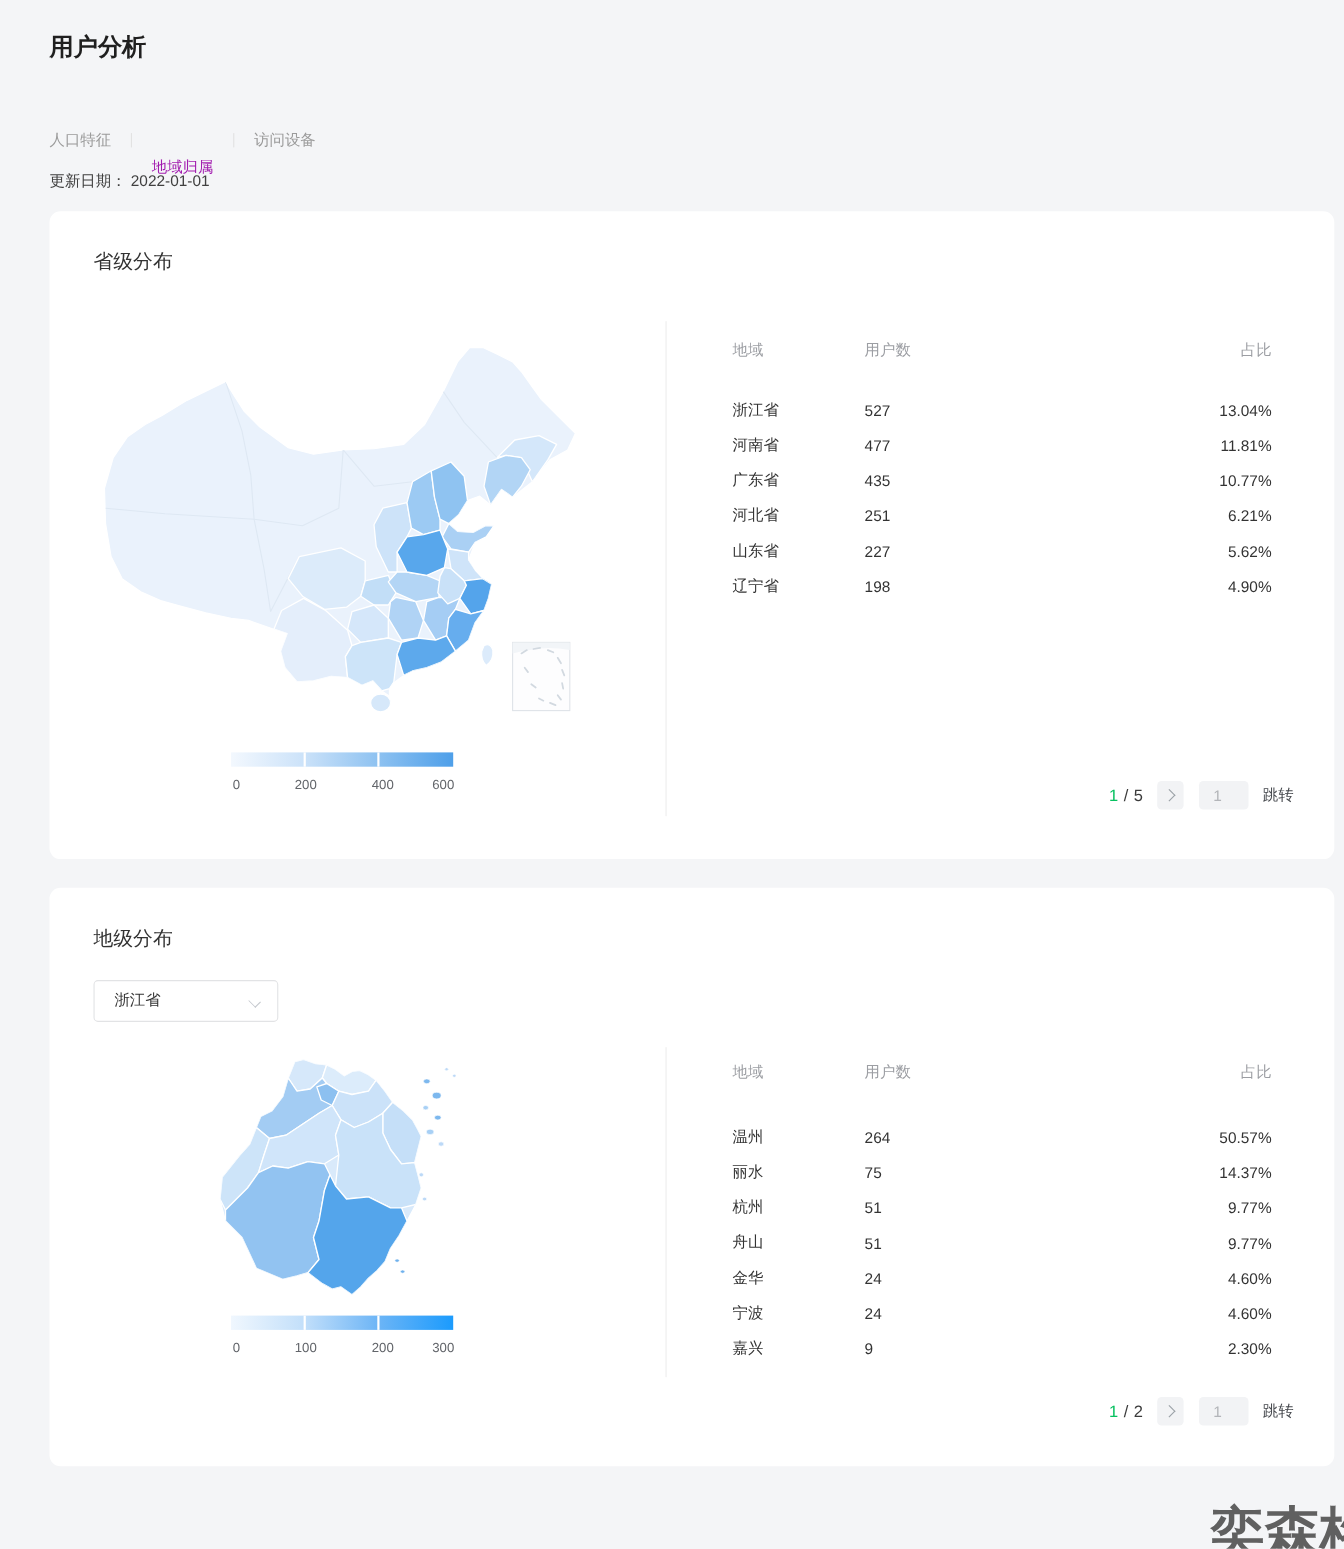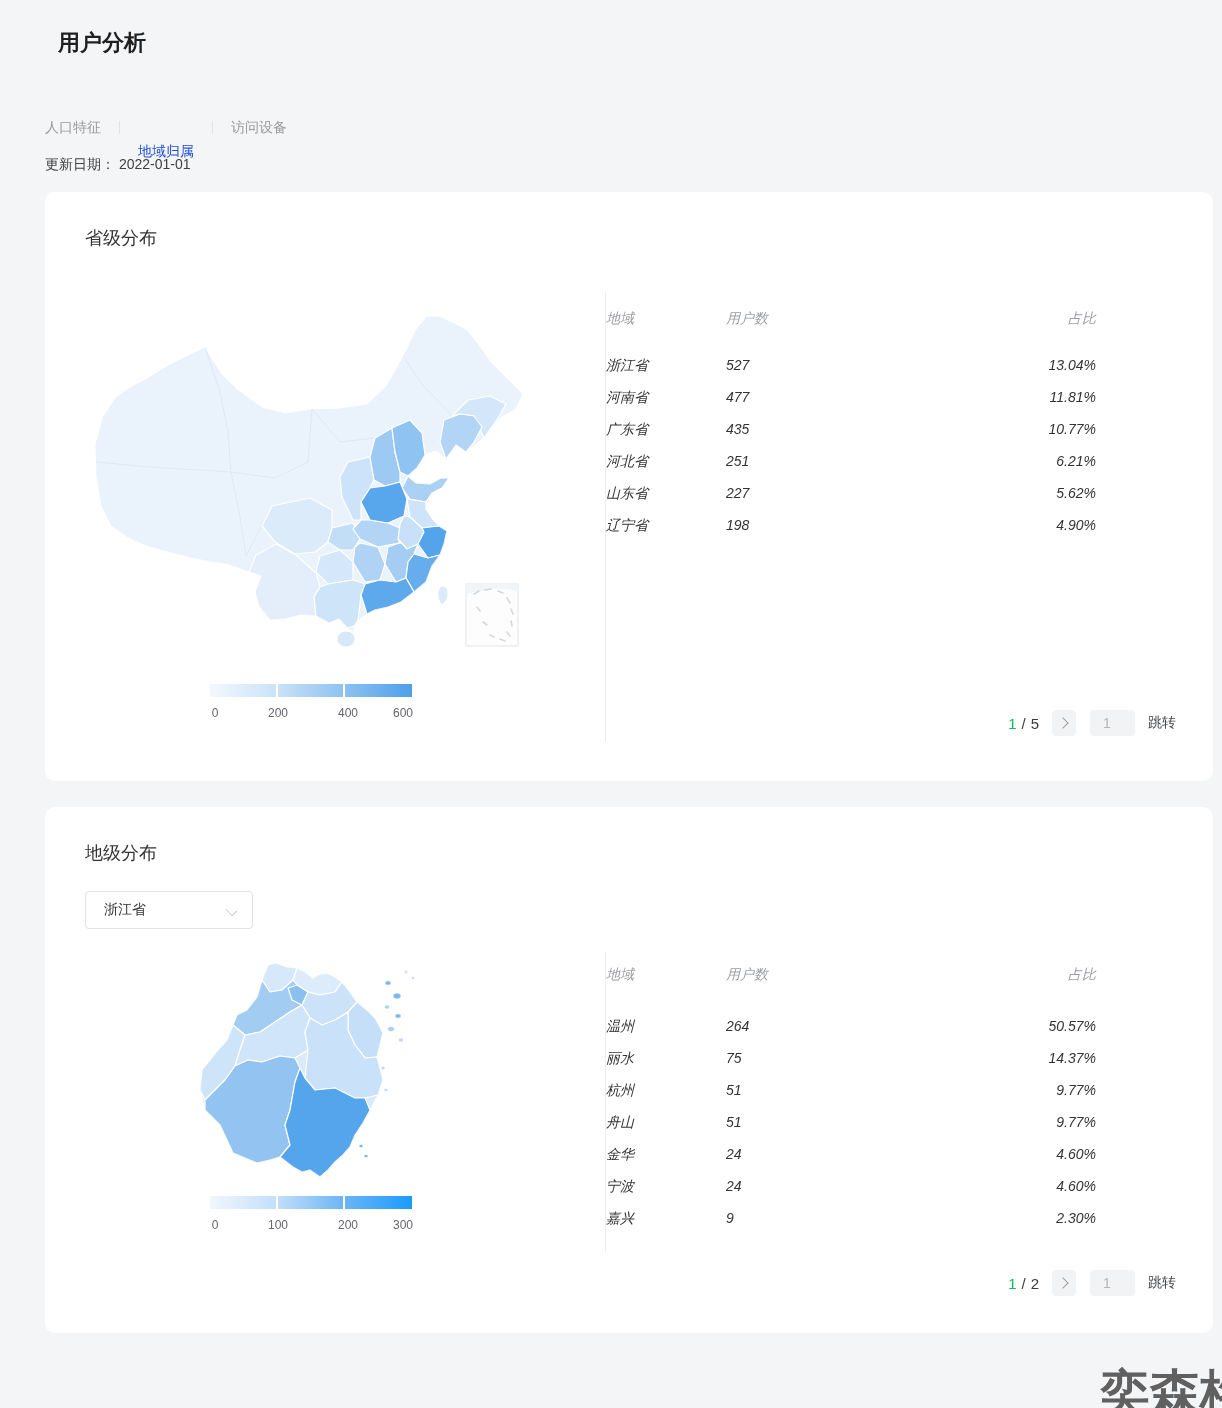--- a/index.html
+++ b/index.html
@@ -1,27 +1,27 @@
 <!DOCTYPE html>
 <html><head>
 <meta charset="utf-8">
 <style>
   html,body{margin:0;padding:0;width:1222px;height:1408px;overflow:hidden;
     background:#f4f5f7;font-family:"Liberation Sans","DejaVu Sans",sans-serif;}
   .page{position:relative;width:1222px;height:1408px;overflow:hidden;}
 
   
-  .page-title{position:absolute;left:58px;top:28px;font-size:22px;font-weight:700;color:#1f1f1f;}
+  .page-title{position:absolute;left:45px;top:28px;font-size:22px;font-weight:700;color:#1f1f1f;}
   .tabs-row{position:absolute;left:45px;right:9px;top:84px;display:flex;border-bottom:1px solid #e7e8ea;}
   .tab{position:relative;margin-right:32px;padding-bottom:13px;font-size:15px;color:#353535;cursor:pointer;}
   .tab.active{color:#07c160;}
   .tab.active::after{content:'';position:absolute;left:0;right:0;bottom:-1px;height:3px;background:#07c160;}
   .subtabs-row{position:absolute;left:45px;top:119px;display:flex;align-items:center;height:17px;}
   .subtab{font-size:14px;color:#9b9b9b;cursor:pointer;}
-  .subtab.active{color:#1d4ed8;margin-top:48px;}
+  .subtab.active{color:#a21caf;margin-top:48px;}
   .subtab-sep{width:1px;height:13px;background:#e2e2e2;margin:0 18px;}
   .update-row{position:absolute;left:45px;top:156px;font-size:14px;color:#404040;}
 
   
   .card{position:absolute;left:45px;width:1168px;background:#fff;border-radius:10px;}
   .card-province{top:192px;height:589px;}
   .card-city{top:807px;height:526px;}
   .card-title{position:absolute;left:40px;top:34px;font-size:18px;color:#333;}
 
   
@@ -44,21 +44,21 @@
   .legend-bar.g1{background:linear-gradient(to right,#f3f8fe 0%,#cbe2f9 33%,#8ec2f1 66%,#4e9fe9 100%);}
   .legend-bar.g2{background:linear-gradient(to right,#f0f7fe 0%,#c2dffa 33%,#6db5f6 66%,#1b9bfd 100%);}
   .legend-sep{position:absolute;top:0;width:2px;height:13px;background:#fff;}
   .legend-ticks{position:relative;height:14px;margin-top:9px;font-size:12px;color:#62656a;}
   .legend-tick{position:absolute;transform:translateX(-50%);white-space:nowrap;}
 
   
   .panel{position:absolute;left:560px;width:608px;border-left:1px solid #ededed;box-sizing:border-box;}
   .panel-province{top:100px;height:450px;}
   .panel-city{top:145px;height:300px;}
-  .trow{position:relative;display:flex;align-items:flex-start;height:32px;width:490px;font-size:14px;color:#333;font-style:italic;}
+  .trow{position:relative;display:flex;align-items:center;height:32px;margin-left:60px;width:490px;font-size:14px;color:#333;}
   .thead{position:absolute;left:0;right:0;height:18px;}
   .thead .trow{height:18px;color:#9c9ea3;}
   .thead-province{top:18px}
   .rows{position:absolute;left:0;right:0;}
   .col-region{width:120px;}
   .col-users{flex:1;}
   .col-ratio{text-align:right;width:120px;}
 
   
   .pagination{position:absolute;right:37px;display:flex;align-items:center;height:26px;}

